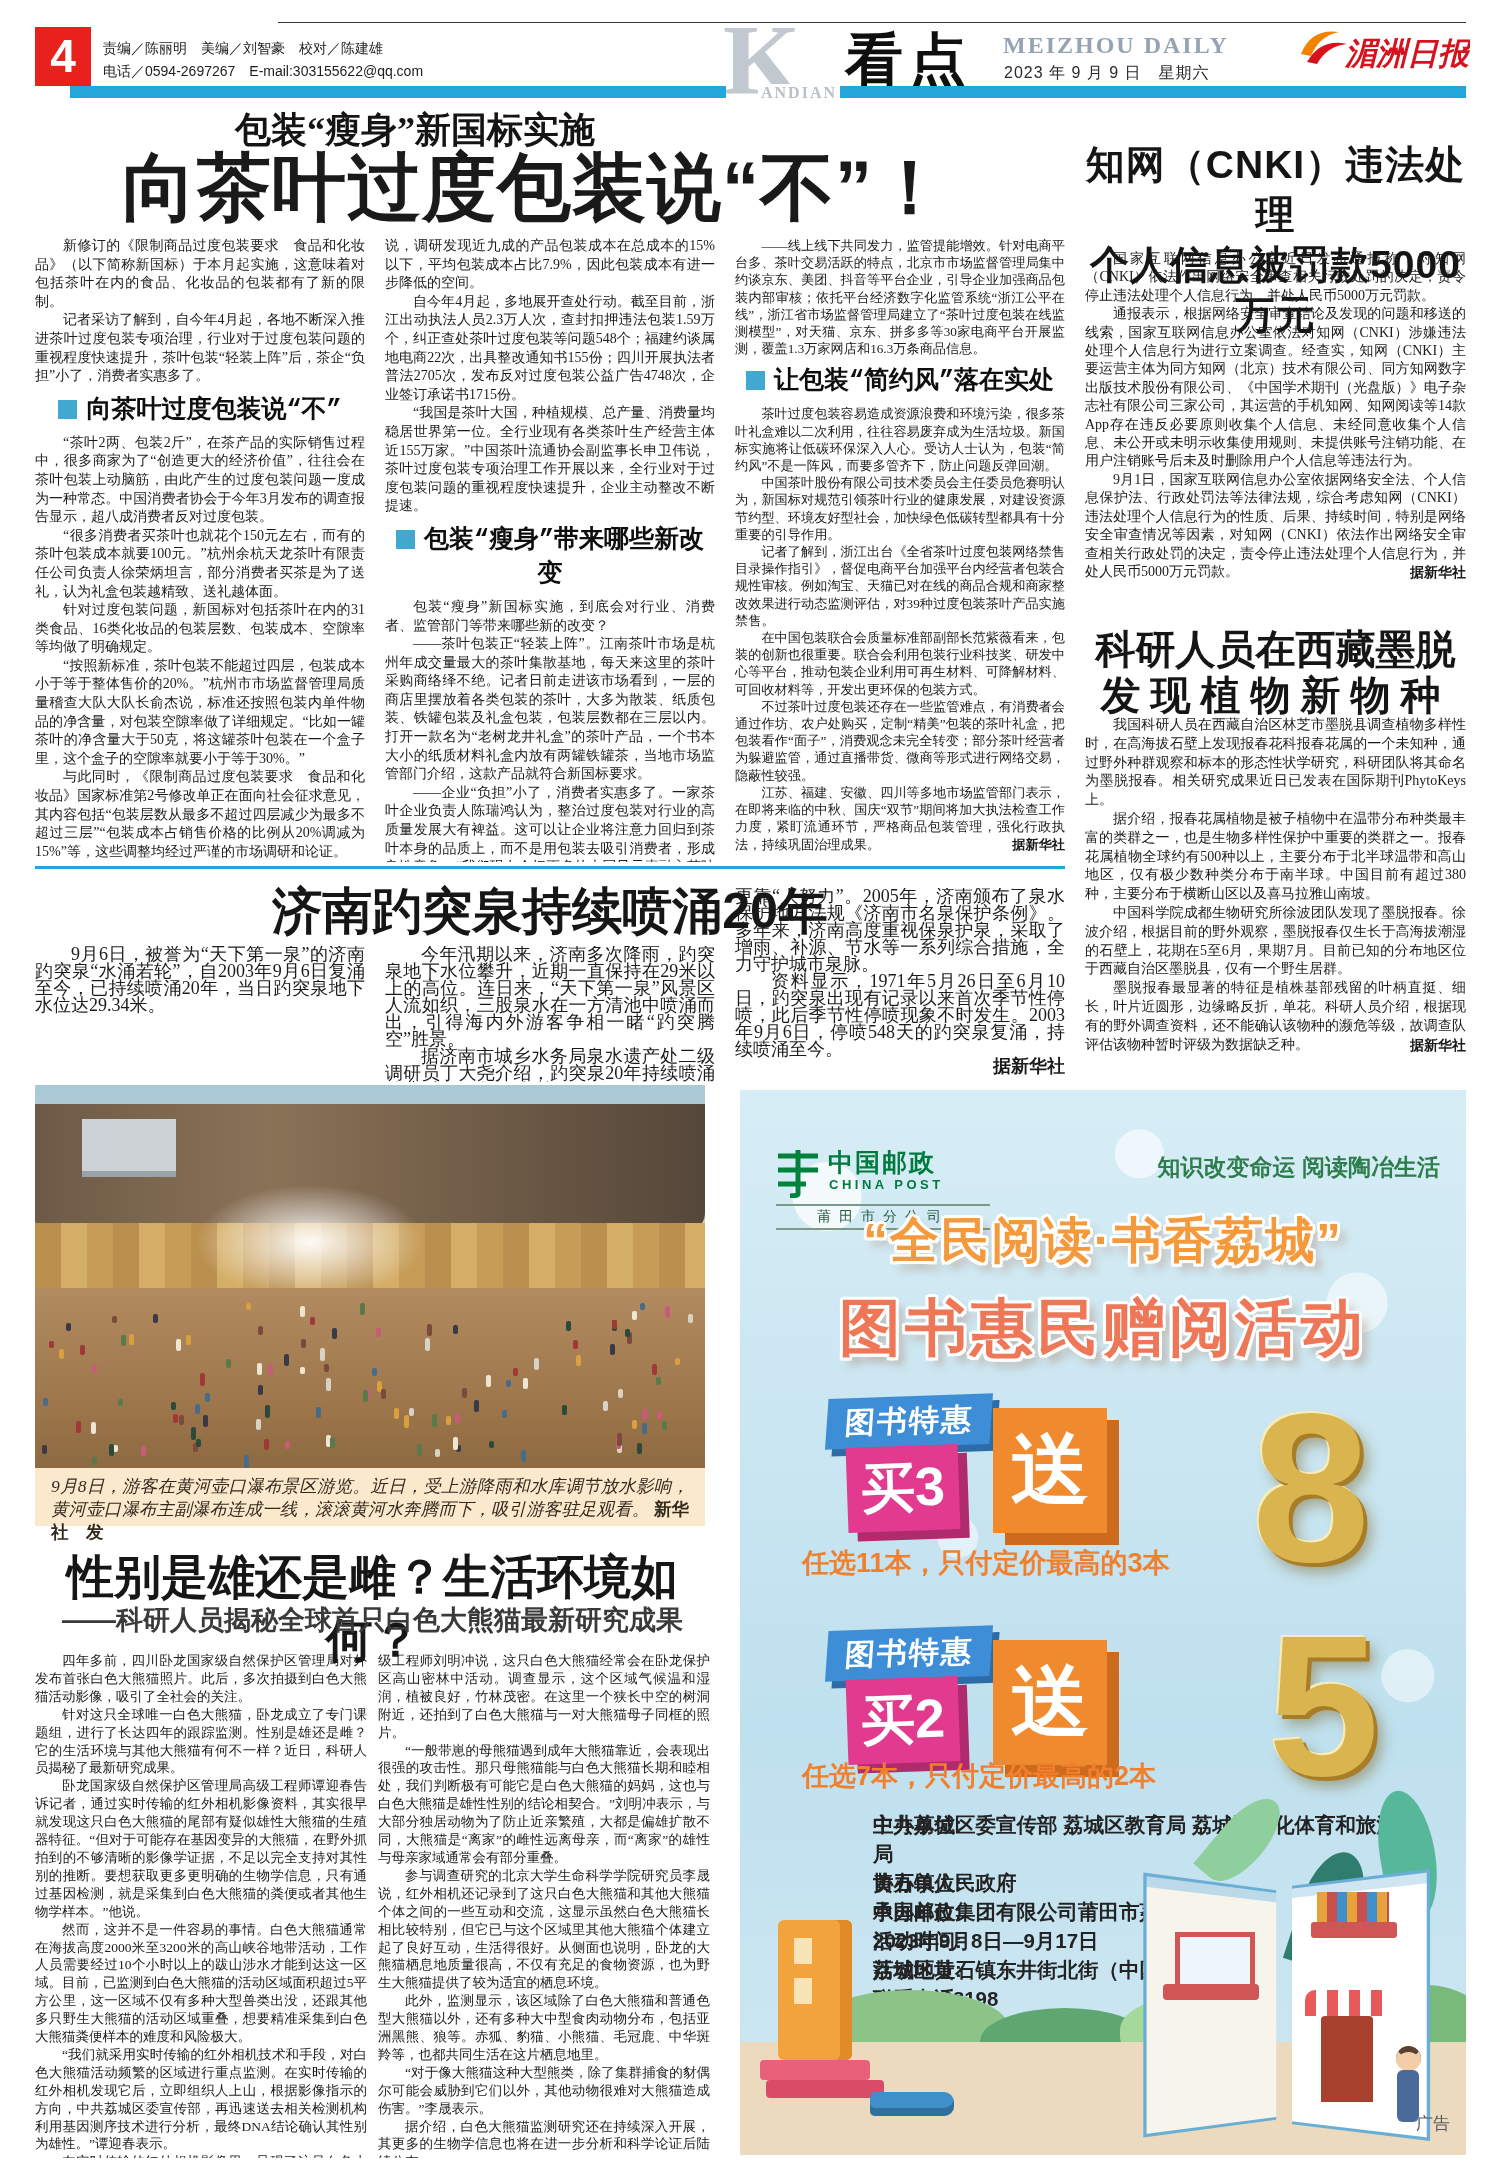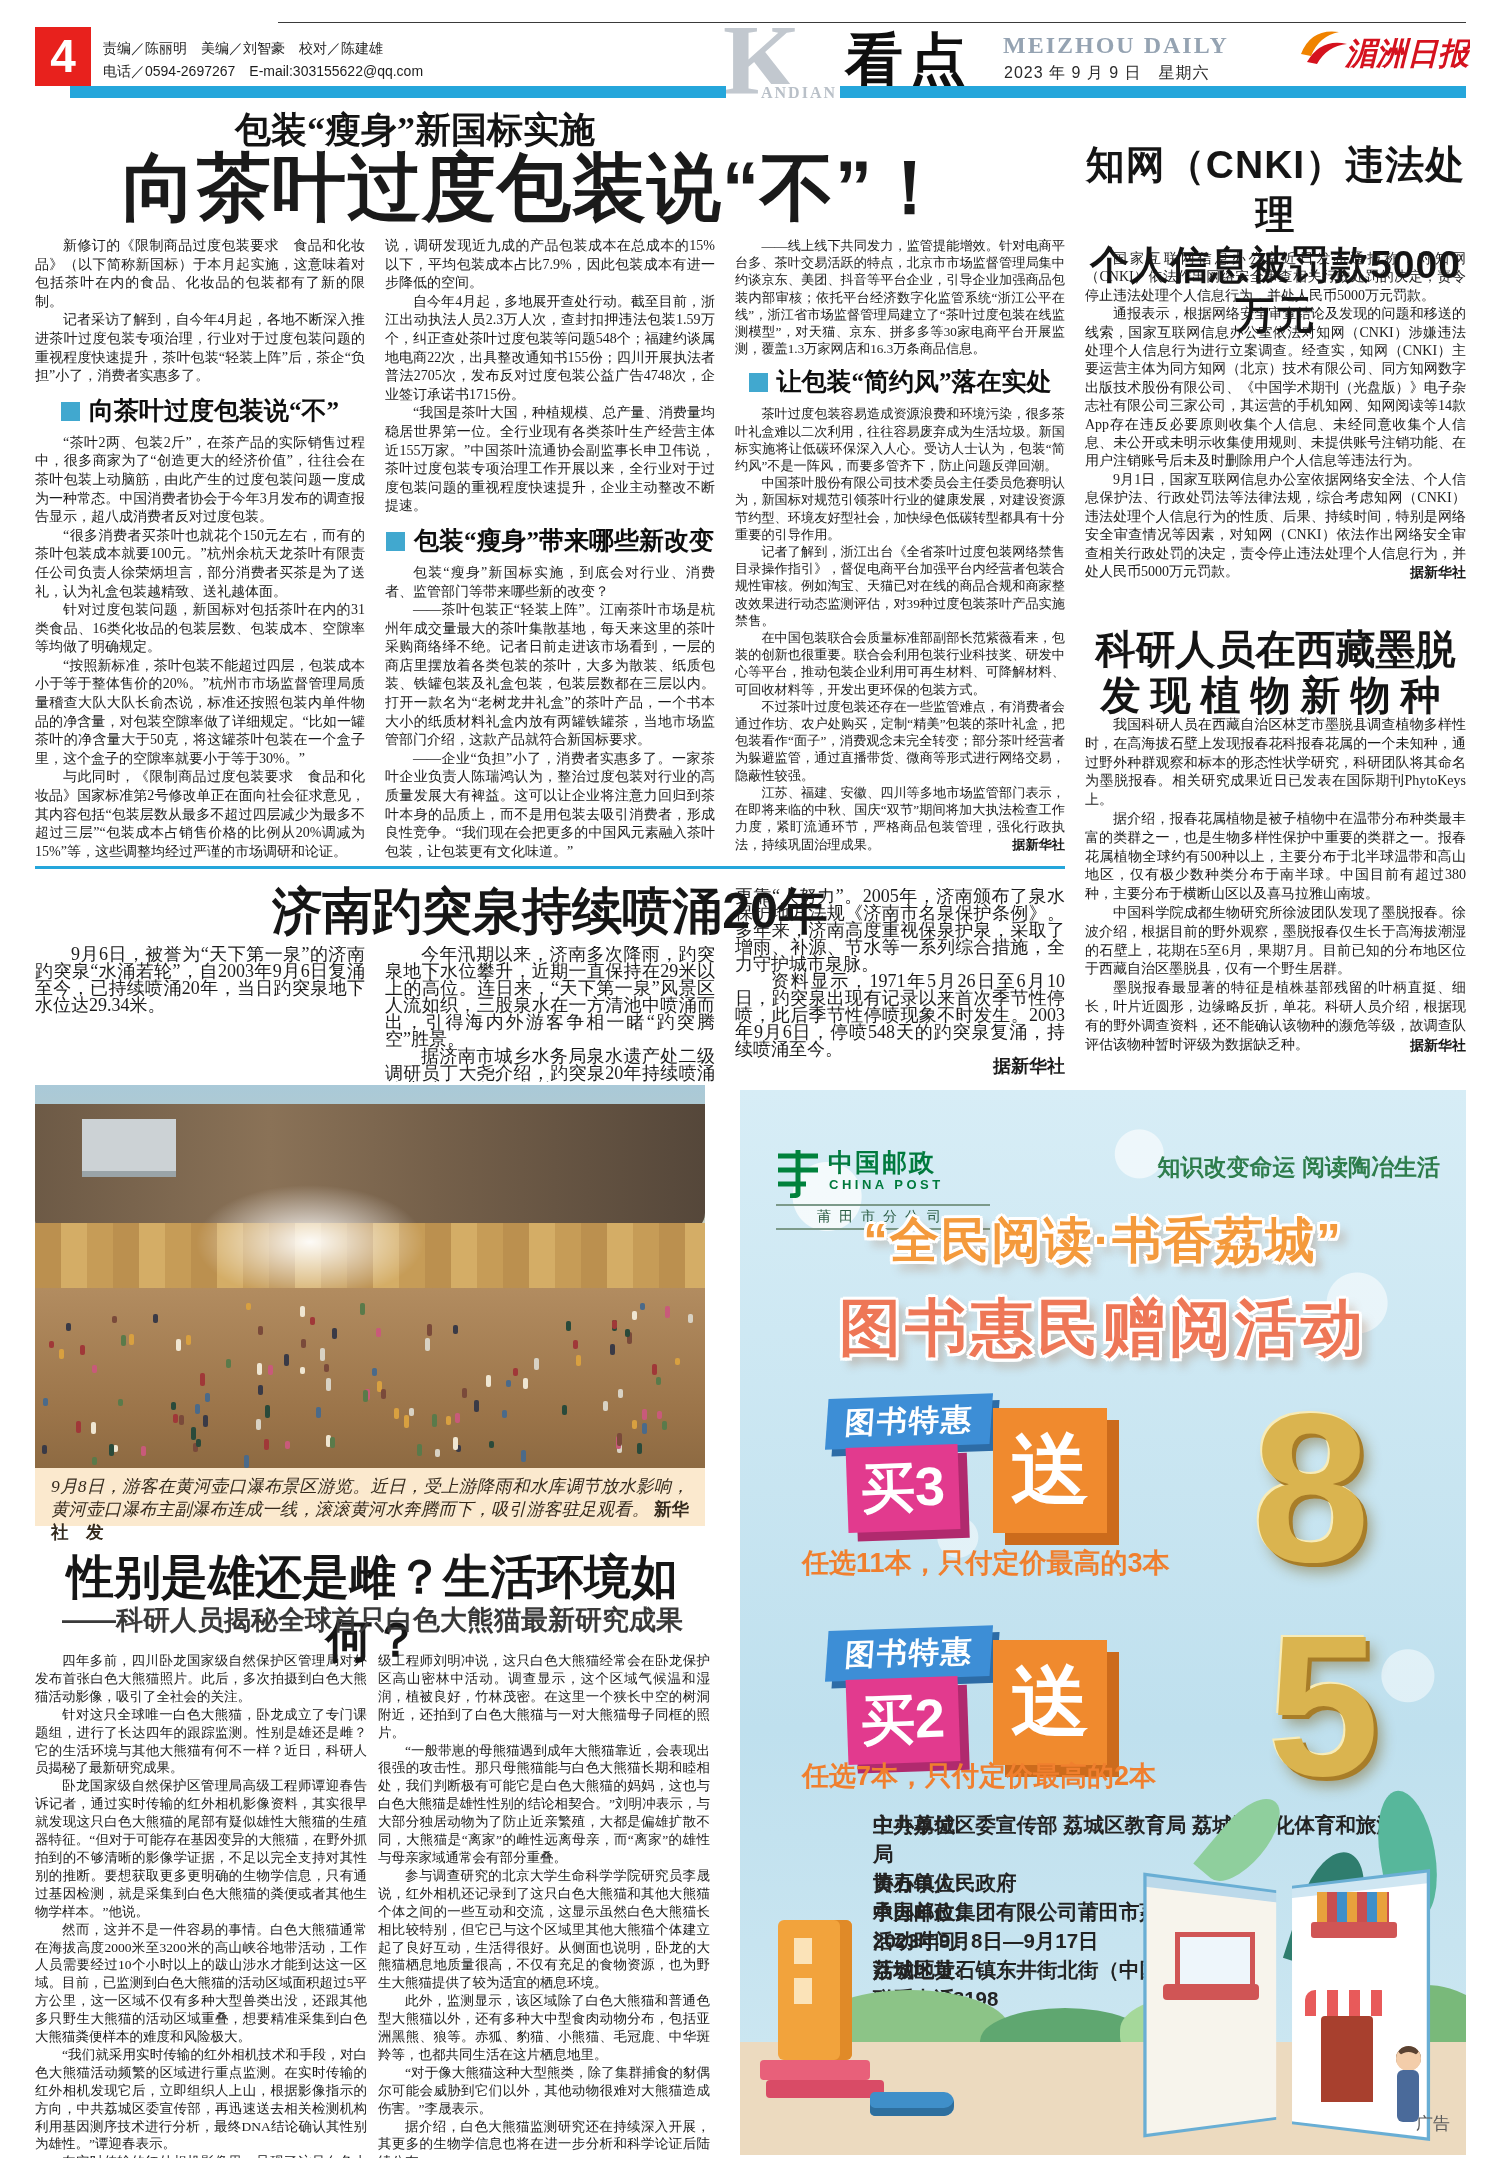--- a/index.html
+++ b/index.html
@@ -21,21 +21,21 @@
   .mastDate{left:1004px;top:63px;font-size:16px;color:#2a2a2a;letter-spacing:1px;}
   .logo{left:1295px;top:20px;width:175px;height:62px;}
   .cyanbar{top:86px;height:12px;background:#25a6db;z-index:1;}
   .bar1{left:70px;width:656px;}
   .bar2{left:838px;width:628px;}
   
   .art{position:absolute;font-family:"Liberation Serif",serif;text-align:justify;overflow:hidden;color:#1b1b1b;}
   .blk{margin:0;}
   .blk.p{text-indent:2em;}
   .blk.cont{text-indent:0;}
-  .blk.sub{text-align:center;text-indent:0;font-family:Liberation Serif, serif;font-weight:800;
+  .blk.sub{text-align:center;text-indent:0;font-family:Liberation Mono, monospace;font-weight:800;
            font-size:25px;line-height:34px;margin:8px 0 6px 0;color:#0e0e0e;}
   .sq{display:inline-block;width:19px;height:19px;background:#41a8cf;margin-right:9px;vertical-align:-2px;}
   .by{float:right;font-weight:700;font-family:"Liberation Sans",sans-serif;}
   .blk.byline{text-align:right;font-weight:700;font-family:"Liberation Sans",sans-serif;text-indent:0;}
   
   .kicker{left:60px;top:106px;width:710px;text-align:center;font-family:"Liberation Serif",serif;
           font-size:36px;font-weight:700;color:#141414;}
   .headline{left:30px;top:146px;width:1010px;text-align:center;font-size:74px;font-weight:900;
             letter-spacing:1px;color:#1a1a1a;line-height:84px;}
   .lead-col{top:237px;width:330px;height:625px;font-size:14px;line-height:18.6px;}

